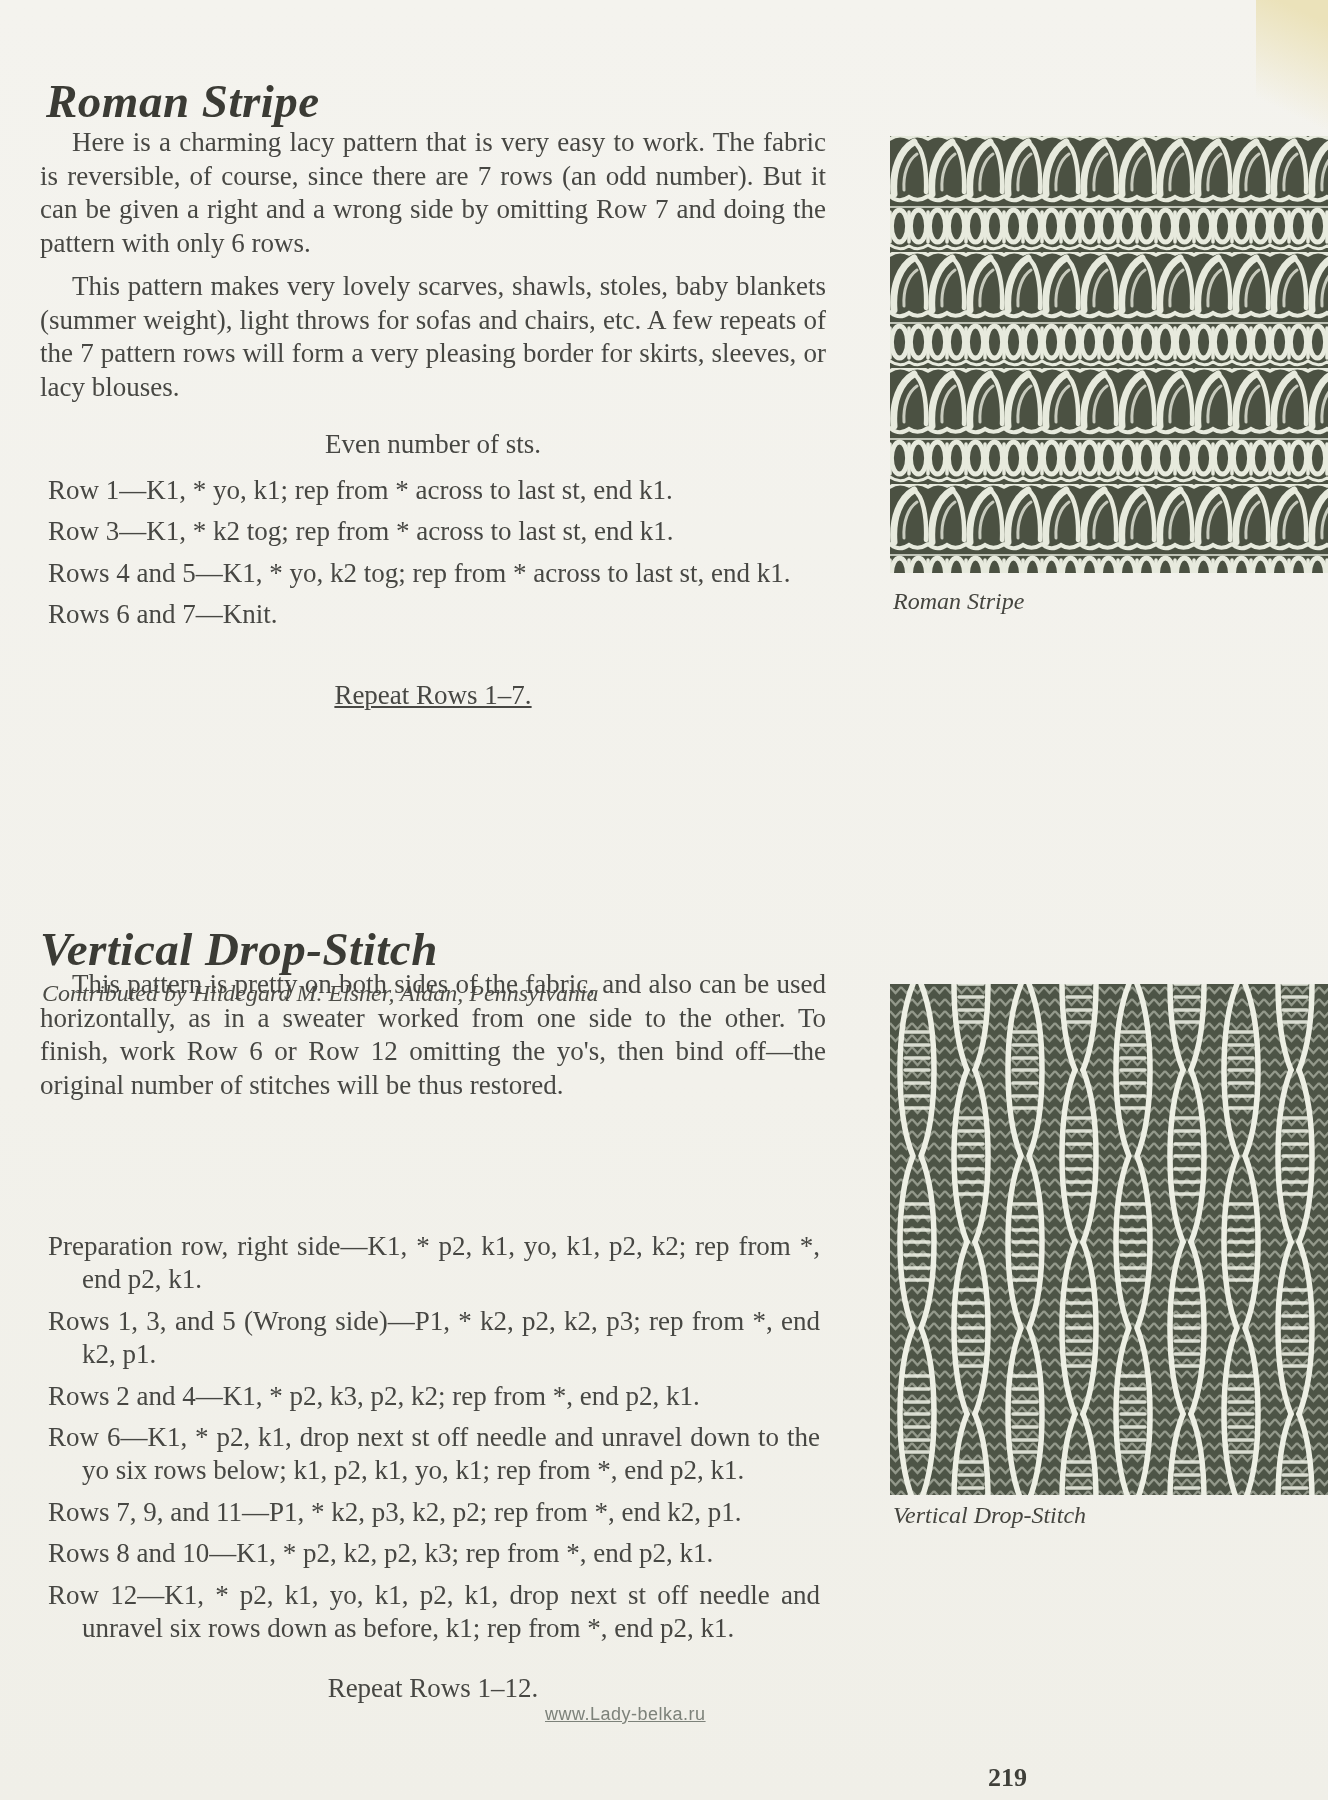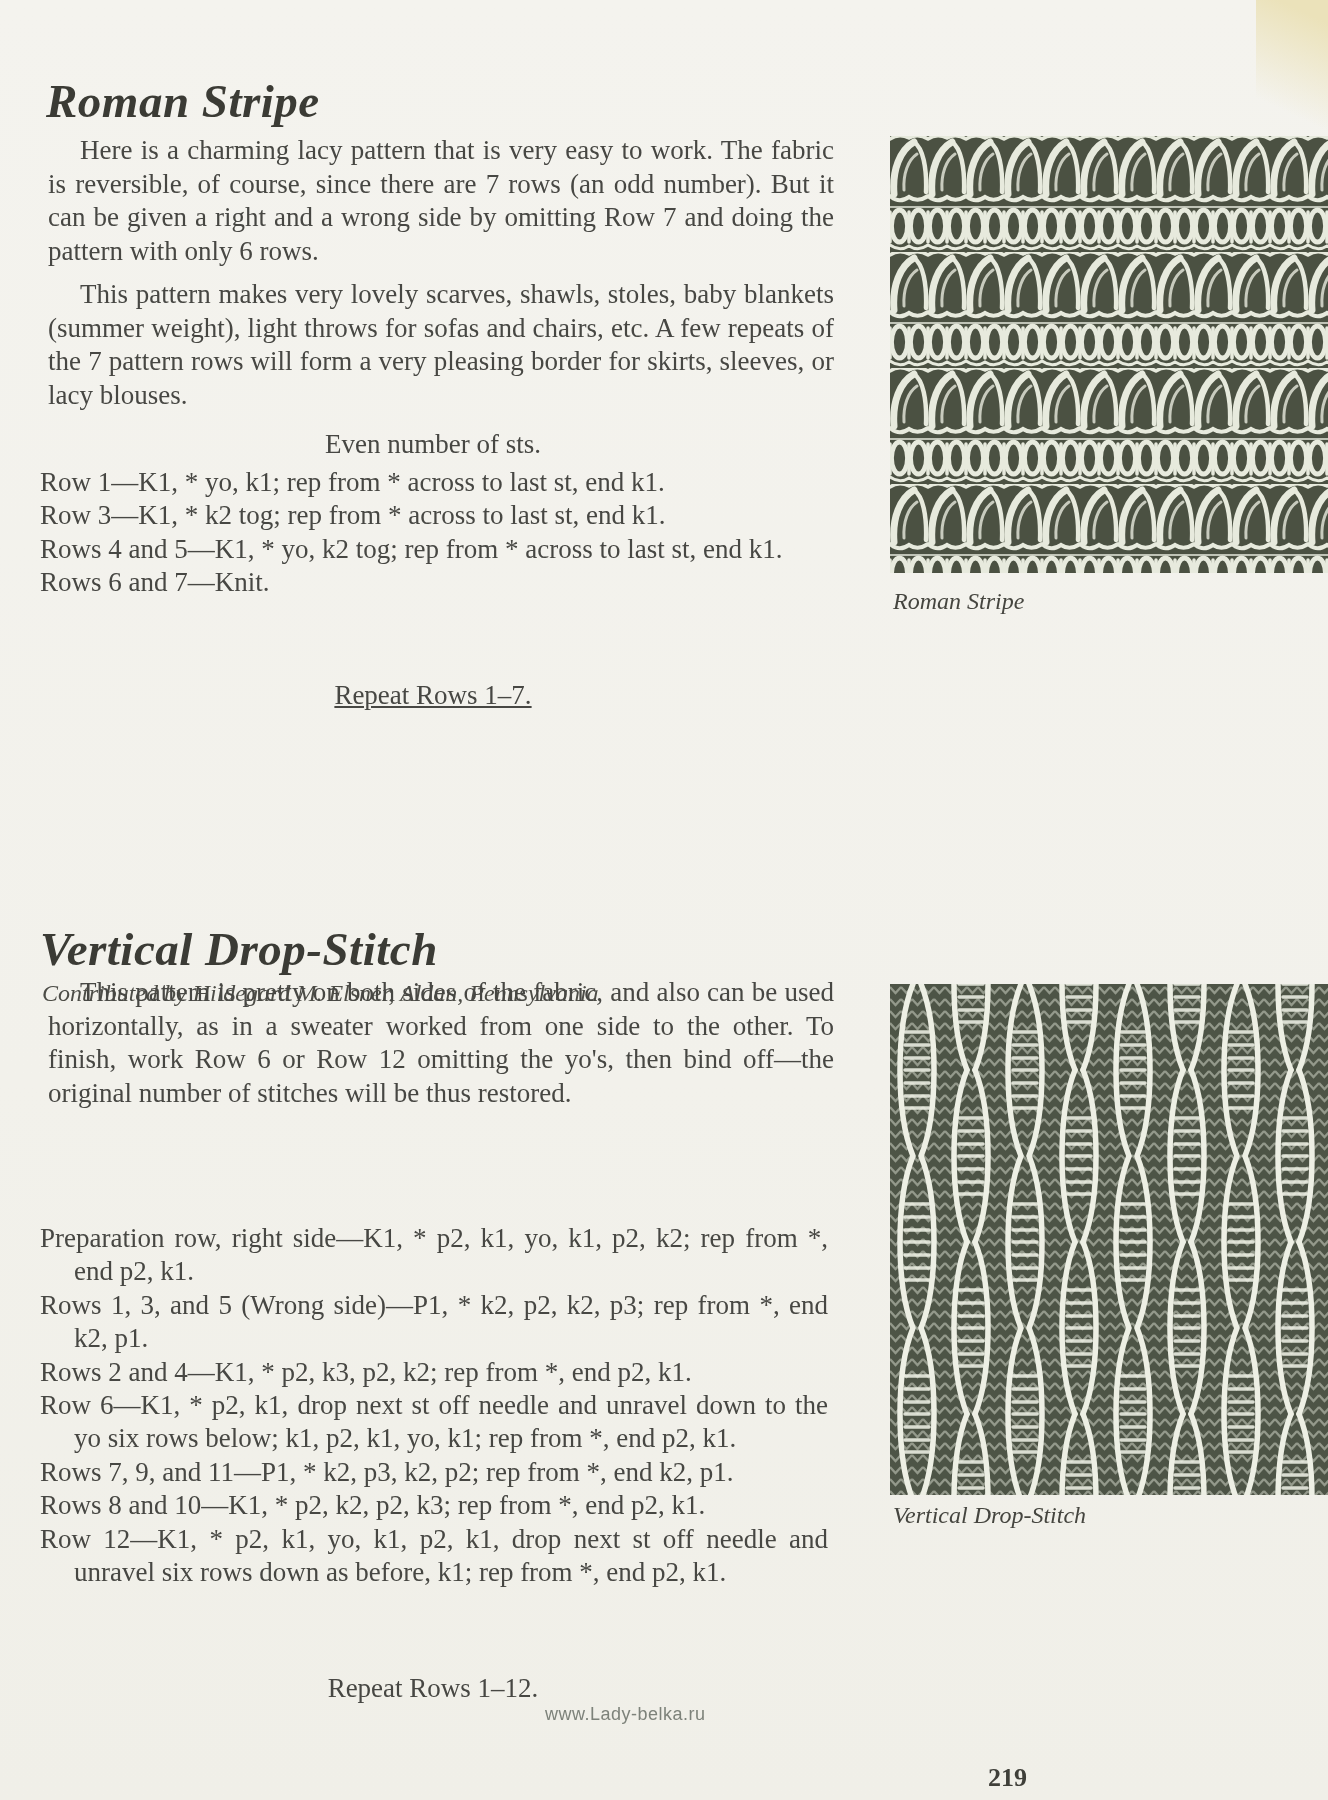--- a/index.html
+++ b/index.html
@@ -13,21 +13,21 @@
     background:linear-gradient(205deg,#ebe2ba 12%,rgba(235,226,186,0) 68%);
   }
   .pattern-title{
     position:absolute;font-size:47px;line-height:56px;font-weight:700;font-style:italic;
     color:#3b3b35;letter-spacing:0.5px;white-space:nowrap;
   }
   #title-1{left:46px;top:42px;}
   #title-2{left:40px;top:890px;}
   .body-par{
     position:absolute;left:40px;width:786px;font-size:27px;line-height:33.5px;
-    text-align:justify;text-indent:32px;margin:8px;
+    text-align:justify;text-indent:32px;margin:0;
   }
   #par-1-1{top:126px;}
   #par-1-2{top:270px;}
   #par-2-1{top:968px;}
   .contrib{
     position:absolute;left:42px;top:980px;font-style:italic;font-size:24px;
     color:#4c4c46;white-space:nowrap;
   }
   .center-note{
     position:absolute;left:40px;width:786px;text-align:center;
@@ -35,35 +35,35 @@
   }
   #note-1{top:428px;}
   #repeat-1{top:679px;text-decoration:underline;}
   #note-2{top:1174px;}
   #repeat-2{top:1672px;}
   .rows-block{position:absolute;left:40px;width:788px;}
   #rows-1{top:466px;}
   #rows-2{top:1222px;}
   .row-line{
     font-size:27px;line-height:33.4px;text-align:justify;
-    padding-left:34px;text-indent:-34px;margin:0;
+    padding-left:34px;text-indent:-34px;margin:8px;
   }
   .photo{position:absolute;left:890px;width:438px;background:#4c5244;font-size:0;}
   #photo-1{top:136px;height:437px;}
   #photo-2{top:984px;height:511px;}
   .photo-caption{
     position:absolute;left:893px;font-style:italic;font-size:24px;color:#45453f;
     white-space:nowrap;
   }
   #caption-1{top:588px;}
   #caption-2{top:1502px;}
   .watermark{
     position:absolute;left:545px;top:1704px;
     font-family:"Liberation Sans", sans-serif;font-size:18px;letter-spacing:0.5px;
-    color:#7d827a;white-space:nowrap;
+    color:#7d827a;white-space:nowrap;text-decoration:underline;
   }
   .footer-label{
     position:absolute;left:635px;top:1763px;font-size:26px;font-weight:700;
     letter-spacing:1.2px;color:#3f3f39;white-space:nowrap;word-spacing:6px;
   }
   .footer-page{
     position:absolute;left:988px;top:1763px;font-size:26px;font-weight:700;color:#3f3f39;
   }
 </style>
 </head>

